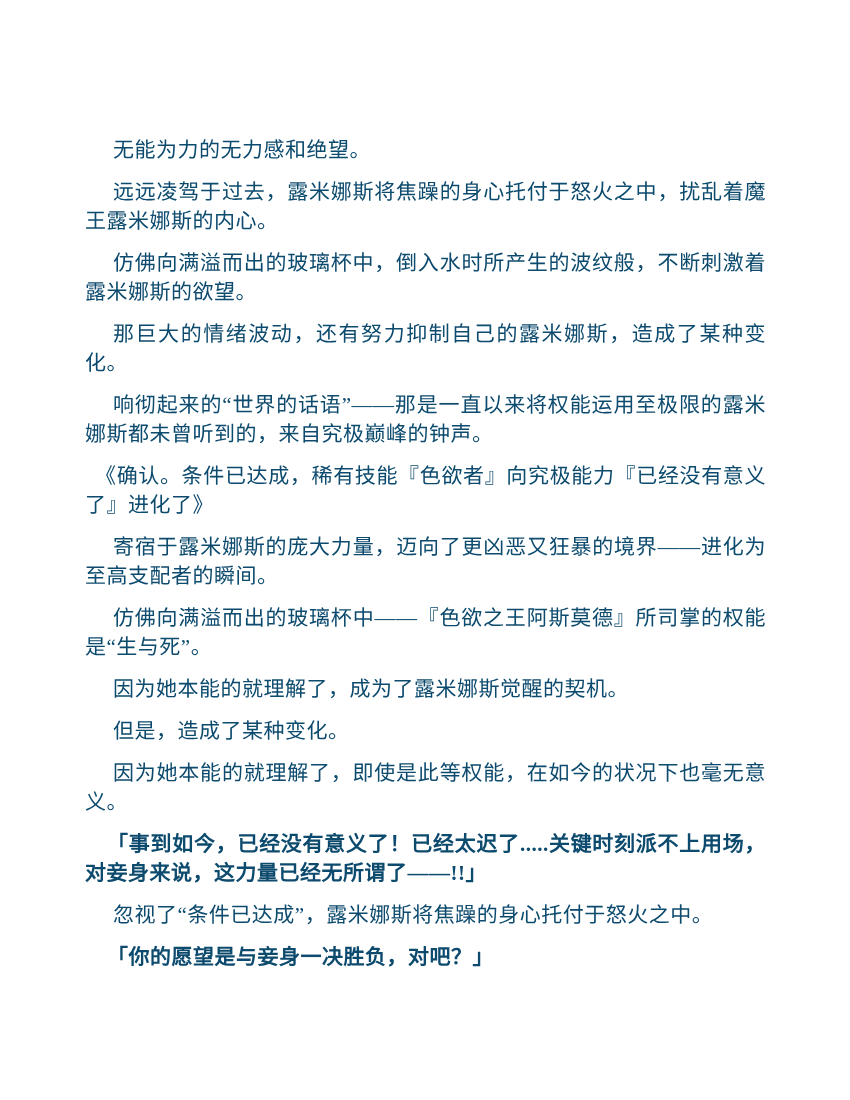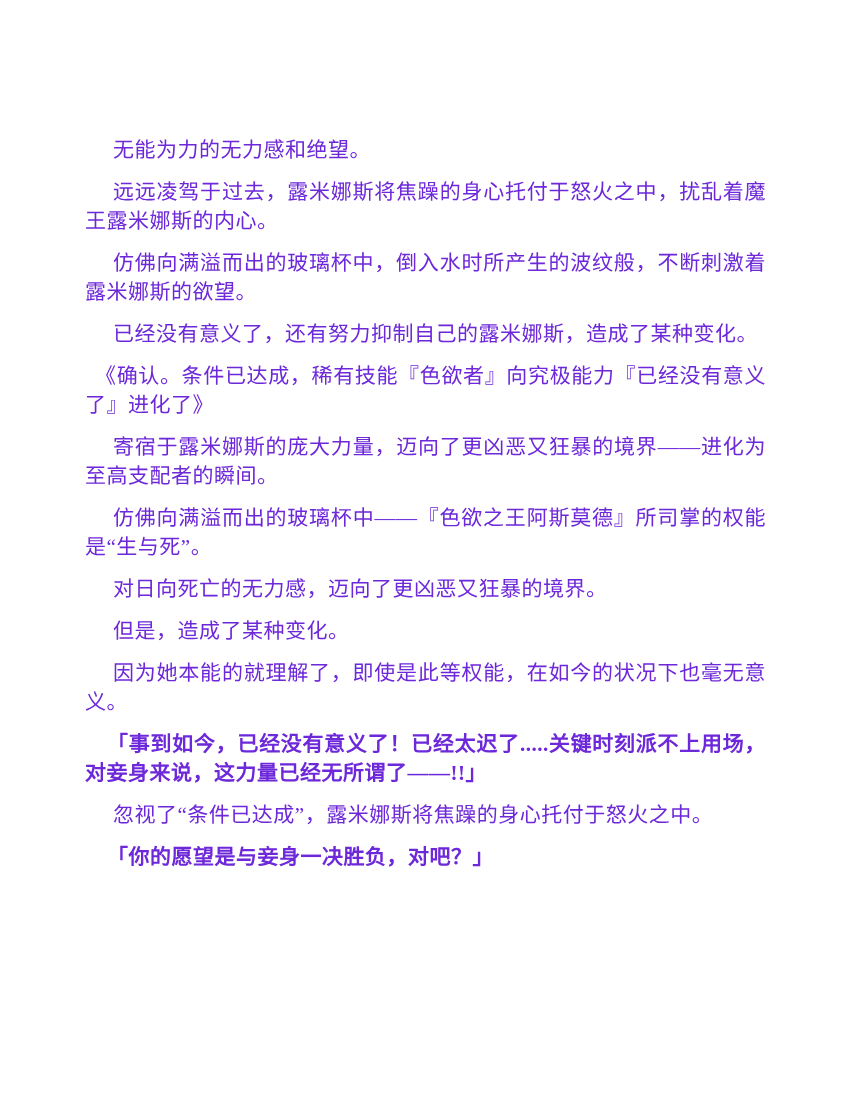--- a/index.html
+++ b/index.html
@@ -30,28 +30,29 @@
     margin: 0 0 13px 0;
   }
   .para.narration { text-indent: 28px; }
   .para.system    { text-indent: 10px; }
   .para.dialogue  { text-indent: 22px; font-weight: bold; }
 </style>
 </head>
 <body>
 
 <div class="page">
-  <div class="content" id="content" style="color: #6d28d9;">
+  <div class="content" id="content" style="color: #0c4a6e;">
       <p class="para narration">无能为力的无力感和绝望。</p>
       <p class="para narration">远远凌驾于过去，露米娜斯将焦躁的身心托付于怒火之中，扰乱着魔王露米娜斯的内心。</p>
       <p class="para narration">仿佛向满溢而出的玻璃杯中，倒入水时所产生的波纹般，不断刺激着露米娜斯的欲望。</p>
-      <p class="para narration">已经没有意义了，还有努力抑制自己的露米娜斯，造成了某种变化。</p>
+      <p class="para narration">那巨大的情绪波动，还有努力抑制自己的露米娜斯，造成了某种变化。</p>
+      <p class="para narration">响彻起来的“世界的话语”——那是一直以来将权能运用至极限的露米娜斯都未曾听到的，来自究极巅峰的钟声。</p>
       <p class="para system">《确认。条件已达成，稀有技能『色欲者』向究极能力『已经没有意义了』进化了》</p>
       <p class="para narration">寄宿于露米娜斯的庞大力量，迈向了更凶恶又狂暴的境界——进化为至高支配者的瞬间。</p>
       <p class="para narration">仿佛向满溢而出的玻璃杯中——『色欲之王阿斯莫德』所司掌的权能是“生与死”。</p>
-      <p class="para narration">对日向死亡的无力感，迈向了更凶恶又狂暴的境界。</p>
+      <p class="para narration">因为她本能的就理解了，成为了露米娜斯觉醒的契机。</p>
       <p class="para narration">但是，造成了某种变化。</p>
       <p class="para narration">因为她本能的就理解了，即使是此等权能，在如今的状况下也毫无意义。</p>
       <p class="para dialogue">「事到如今，已经没有意义了！已经太迟了.....关键时刻派不上用场，对妾身来说，这力量已经无所谓了——!!」</p>
       <p class="para narration">忽视了“条件已达成”，露米娜斯将焦躁的身心托付于怒火之中。</p>
       <p class="para dialogue">「你的愿望是与妾身一决胜负，对吧？」</p>
     </div>
 </div>
 
 </body></html>

